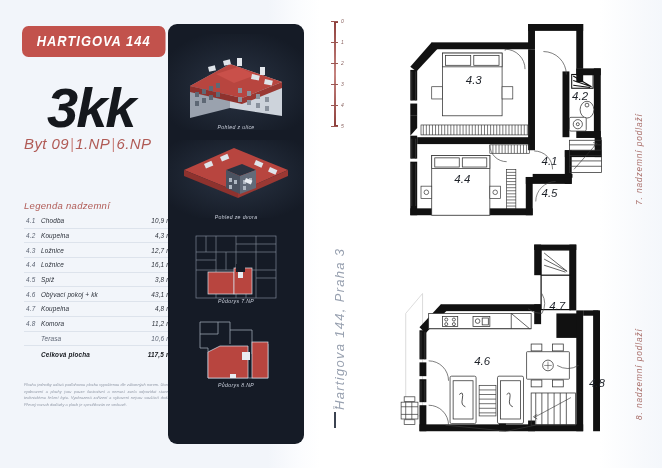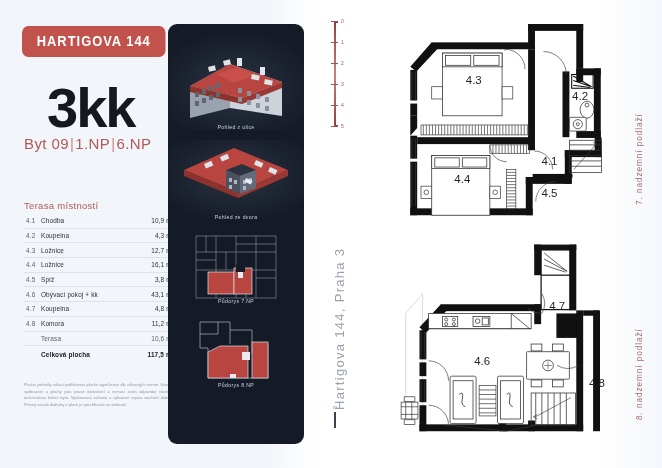--- a/index.html
+++ b/index.html
@@ -7,20 +7,21 @@
   html, body {
     width: 662px; height: 468px;
     font-family: "Liberation Sans", sans-serif;
     background: #ffffff;
     overflow: hidden;
   }
   #page {
     position: relative;
     width: 662px; height: 468px;
     background: #ffffff;
+    font-style: italic;
   }
   
   .left-wash {
     position: absolute; left: 0; top: 0;
     width: 268px; height: 468px;
     background: #f2f5fa;
   }
   .wash-fade {
     position: absolute; left: 268px; top: 0;
     width: 52px; height: 468px;
@@ -191,21 +192,21 @@
   <div class="right-wash"></div>
 
   <div class="badge">HARTIGOVA 144</div>
 
   <div class="headline">3kk</div>
 
   <div class="subtitle">
     <span>Byt 09</span><span class="sep">|</span><span>1.NP</span><span class="sep">|</span><span>6.NP</span>
   </div>
 
-  <div class="legend-title">Terasa místností</div>
+  <div class="legend-title">Legenda nadzemní</div>
   <table class="legend">
     <tbody>
       <tr>
         <td class="num">4.1</td>
         <td class="nm">Chodba</td>
         <td class="ar">10,9 m²</td>
       </tr>
       <tr>
         <td class="num">4.2</td>
         <td class="nm">Koupelna</td>

